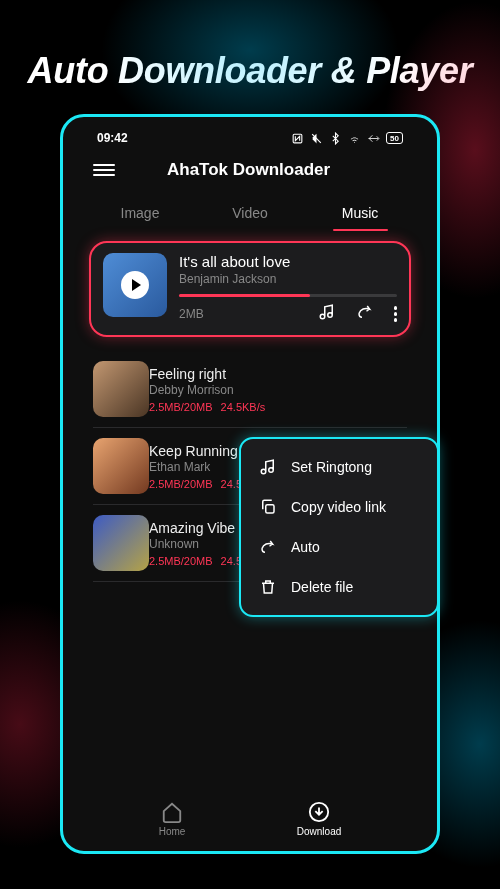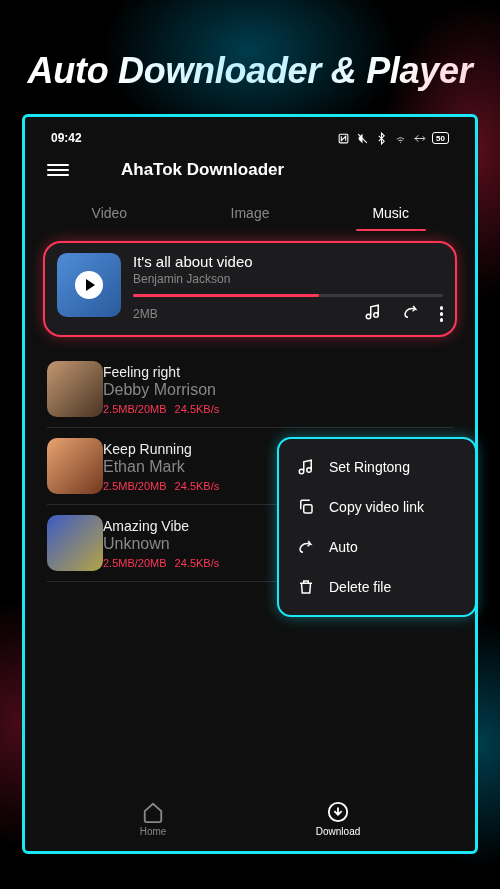--- a/index.html
+++ b/index.html
@@ -52,29 +52,29 @@
 .hero-title {
   font-size: 36px;
   font-weight: 800;
   font-style: italic;
   text-align: center;
   padding-top: 50px;
   padding-bottom: 22px;
   letter-spacing: -0.3px;
 }
 .phone {
-  width: 456px;
+  width: 380px;
   margin: 0 auto;
   border: 3px solid #1be8f5;
-  border-radius: 6px;
+  border-radius: 24px;
   background: #0f0f0f;
   position: relative;
   height: 740px;
   overflow: visible;
-  padding: 8px 4px;
+  padding: 8px 12px;
 }
 .status-bar {
   display: flex;
   justify-content: space-between;
   align-items: center;
   padding: 6px 22px 4px;
   font-size: 12px;
   font-weight: 600;
   color: #fff;
 }
@@ -179,21 +179,21 @@
 
 .list { padding: 4px 18px; }
 .list-item {
   display:flex;
   padding: 10px 0;
   border-bottom: 0.5px solid #2a2a2c;
 }
 .list-thumb { width:56px;height:56px;border-radius:10px;flex-shrink:0;}
 .list-body { flex:1; display:flex;flex-direction:column; justify-content:center;}
 .list-title { font-size:14px; font-weight:500; color:#eee;}
-.list-sub { font-size:16px; color:#888; margin-top:1px;}
+.list-sub { font-size:12px; color:#888; margin-top:1px;}
 .list-meta { font-size:11px; color:#ff3656; margin-top:4px;}
 .list-meta span+span{ margin-left:8px;}
 
 
 .context-menu {
   position:absolute;
   top:320px;
   right: -2px;
   width: 200px;
   background:#1c1c1e;
@@ -274,31 +274,31 @@
   <div class="app-header">
     <div class="menu-icon">
         <span></span>
         <span></span>
         <span></span>
       </div>
     <div class="app-title">AhaTok Downloader</div>
   </div>
 
   <div class="tabs">
+    <div class="tab">Image</div>
     <div class="tab">Video</div>
-    <div class="tab">Image</div>
     <div class="tab active">Music</div>
   </div>
 
   <div class="featured">
     <div class="thumb t1">
       <div class="play-overlay"></div>
     </div>
     <div class="featured-body">
-      <div class="song-title">It's all about video</div>
+      <div class="song-title">It's all about love</div>
       <div class="song-artist">Benjamin Jackson</div>
       <div class="progress-bar">
           <div class="progress-fill"></div>
         </div>
       <div class="featured-bottom">
         <div class="featured-size">2MB</div>
         <div class="featured-actions">
           <span class="faction"><svg viewBox="0 0 24 24" fill="none" stroke="#fff" stroke-width="2">
                 <path d="M9 18V5l10-2v13M9 18a3 3 0 11-6 0 3 3 0 016 0zm10-2a3 3 0 11-6 0 3 3 0 016 0z"></path>
               </svg></span>

